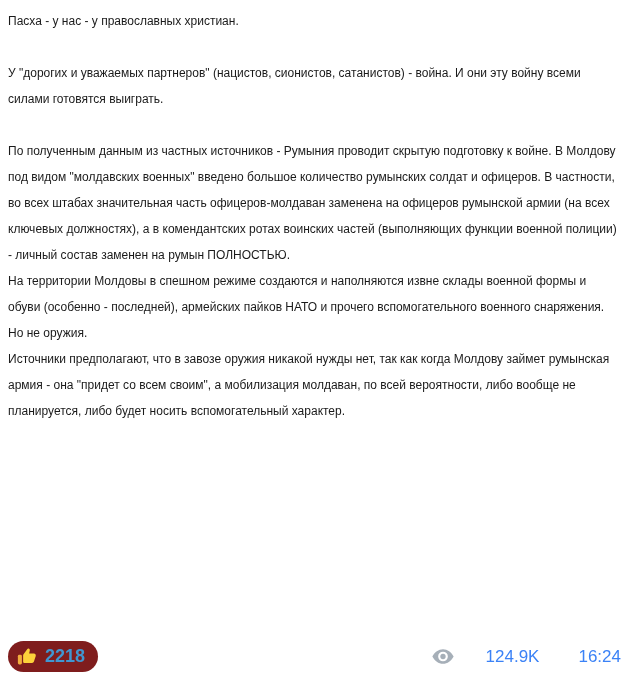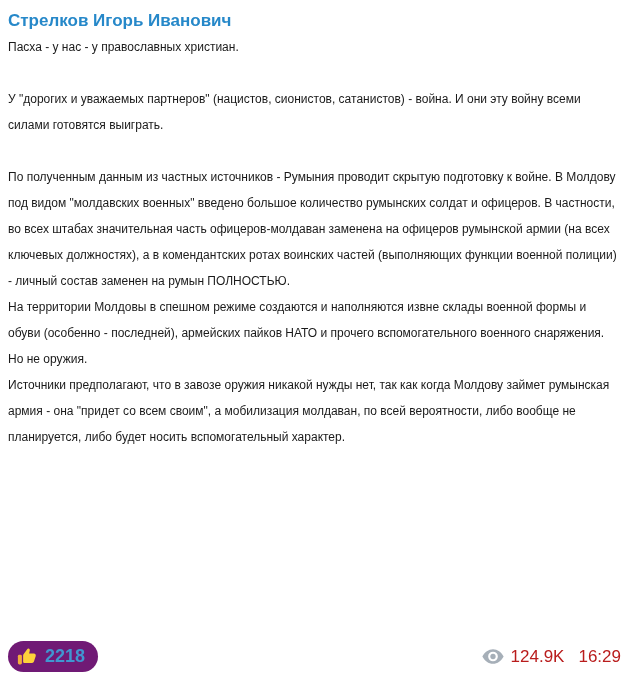--- a/index.html
+++ b/index.html
@@ -33,50 +33,50 @@
     margin-top: auto;
     display: flex;
     align-items: center;
     justify-content: space-between;
     padding-top: 4px;
   }
   .reaction {
     display: inline-flex;
     align-items: center;
     gap: 7px;
-    background: #701a75;
+    background: #7f1d1d;
     border-radius: 17px;
     padding: 5px 13px 5px 9px;
     cursor: pointer;
     user-select: none;
   }
   .reaction .emoji { display: inline-flex; width: 21px; height: 21px; }
   .reaction .emoji svg { width: 100%; height: 100%; }
   .reaction .count {
     color: #4096d1;
     font-size: 18px;
     font-weight: 600;
     line-height: 21px;
   }
   .meta {
     display: flex;
     align-items: center;
-    color: #b91c1c;
+    color: #3b82f6;
     font-size: 17px;
+    gap: 25px;
   }
   .meta .eye { display: inline-flex; width: 22px; height: 15px; margin-right: 7px; }
   .meta .eye svg { width: 100%; height: 100%; }
   .meta .views { margin-right: 14px; }
 </style>
 </head>
 <body>
 
 <div class="msg">
 
-  <div class="author">Стрелков Игорь Иванович</div>
 
   <div class="text">Пасха - у нас - у православных христиан.
 
 У "дорогих и уважаемых партнеров" (нацистов, сионистов, сатанистов) - война. И они эту войну всеми силами готовятся выиграть.
 
 По полученным данным из частных источников - Румыния проводит скрытую подготовку к войне. В Молдову под видом "молдавских военных" введено большое количество румынских солдат и офицеров. В частности, во всех штабах значительная часть офицеров-молдаван заменена на офицеров румынской армии (на всех ключевых должностях), а в комендантских ротах воинских частей (выполняющих функции военной полиции) - личный состав заменен на румын ПОЛНОСТЬЮ.
 На территории Молдовы в спешном режиме создаются и наполняются извне склады военной формы и обуви (особенно - последней), армейских пайков НАТО и прочего вспомогательного военного снаряжения. Но не оружия.
 Источники предполагают, что в завозе оружия никакой нужды нет, так как когда Молдову займет румынская армия - она "придет со всем своим", а мобилизация молдаван, по всей вероятности, либо вообще не планируется, либо будет носить вспомогательный характер.</div>
 
   <div class="footer">
@@ -92,17 +92,17 @@
     </div>
 
     <div class="meta">
       <span class="eye">
         <svg viewBox="0 0 24 16" aria-hidden="true">
           <path fill-rule="evenodd" clip-rule="evenodd" d="M12 0C7.1 0 2.9 3.1.4 8 2.9 12.9 7.1 16 12 16s9.1-3.1 11.6-8C21.1 3.1 16.9 0 12 0zm0 13.3A5.3 5.3 0 1 1 12 2.7a5.3 5.3 0 0 1 0 10.6z" fill="#a6afb8"></path>
           <circle cx="12" cy="8" r="2.9" fill="#a6afb8"></circle>
         </svg>
       </span>
       <span class="views">124.9K</span>
-      <span class="time">16:29</span>
+      <span class="time">16:24</span>
     </div>
 
   </div>
 </div>
 
 </body></html>

